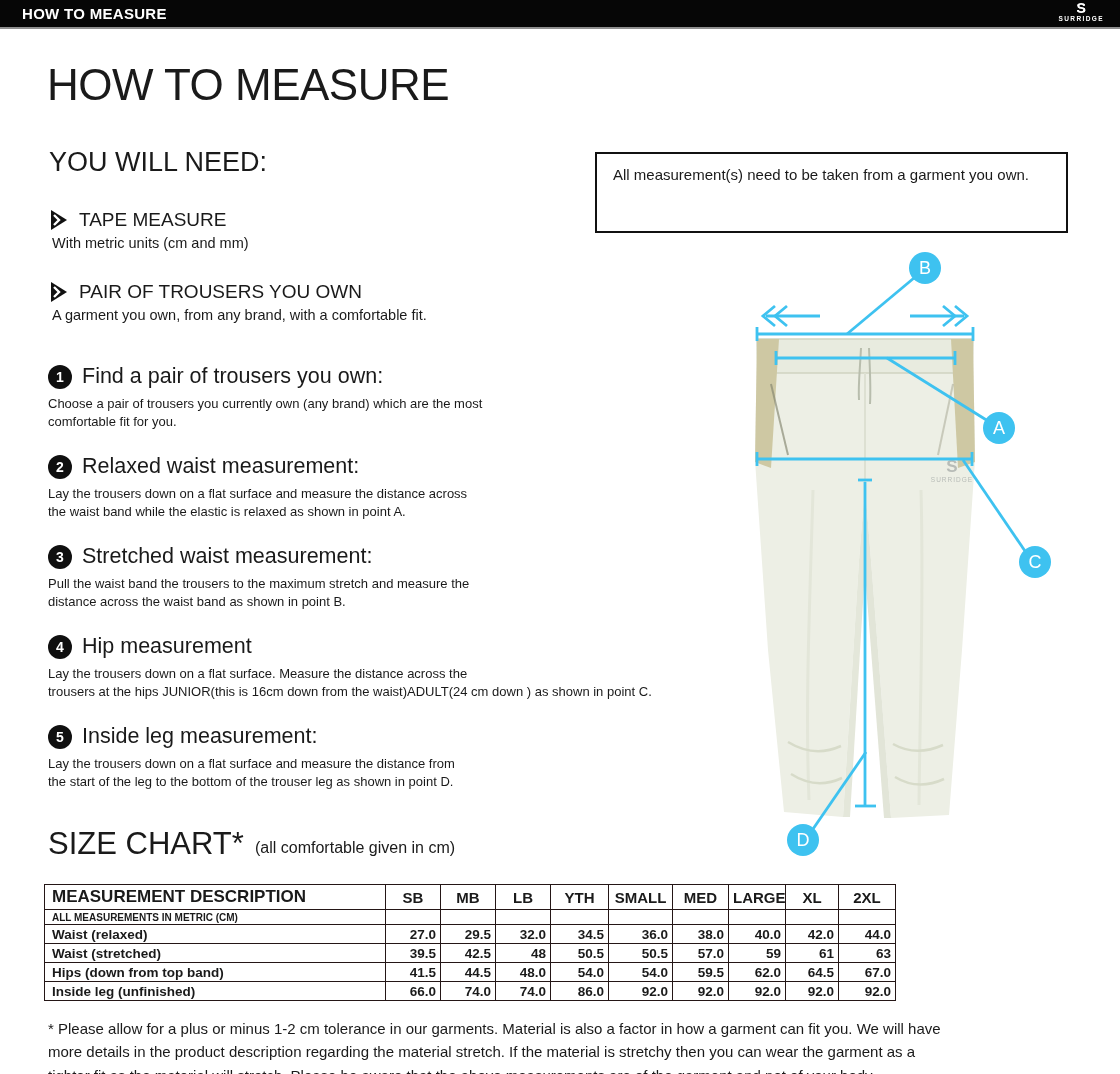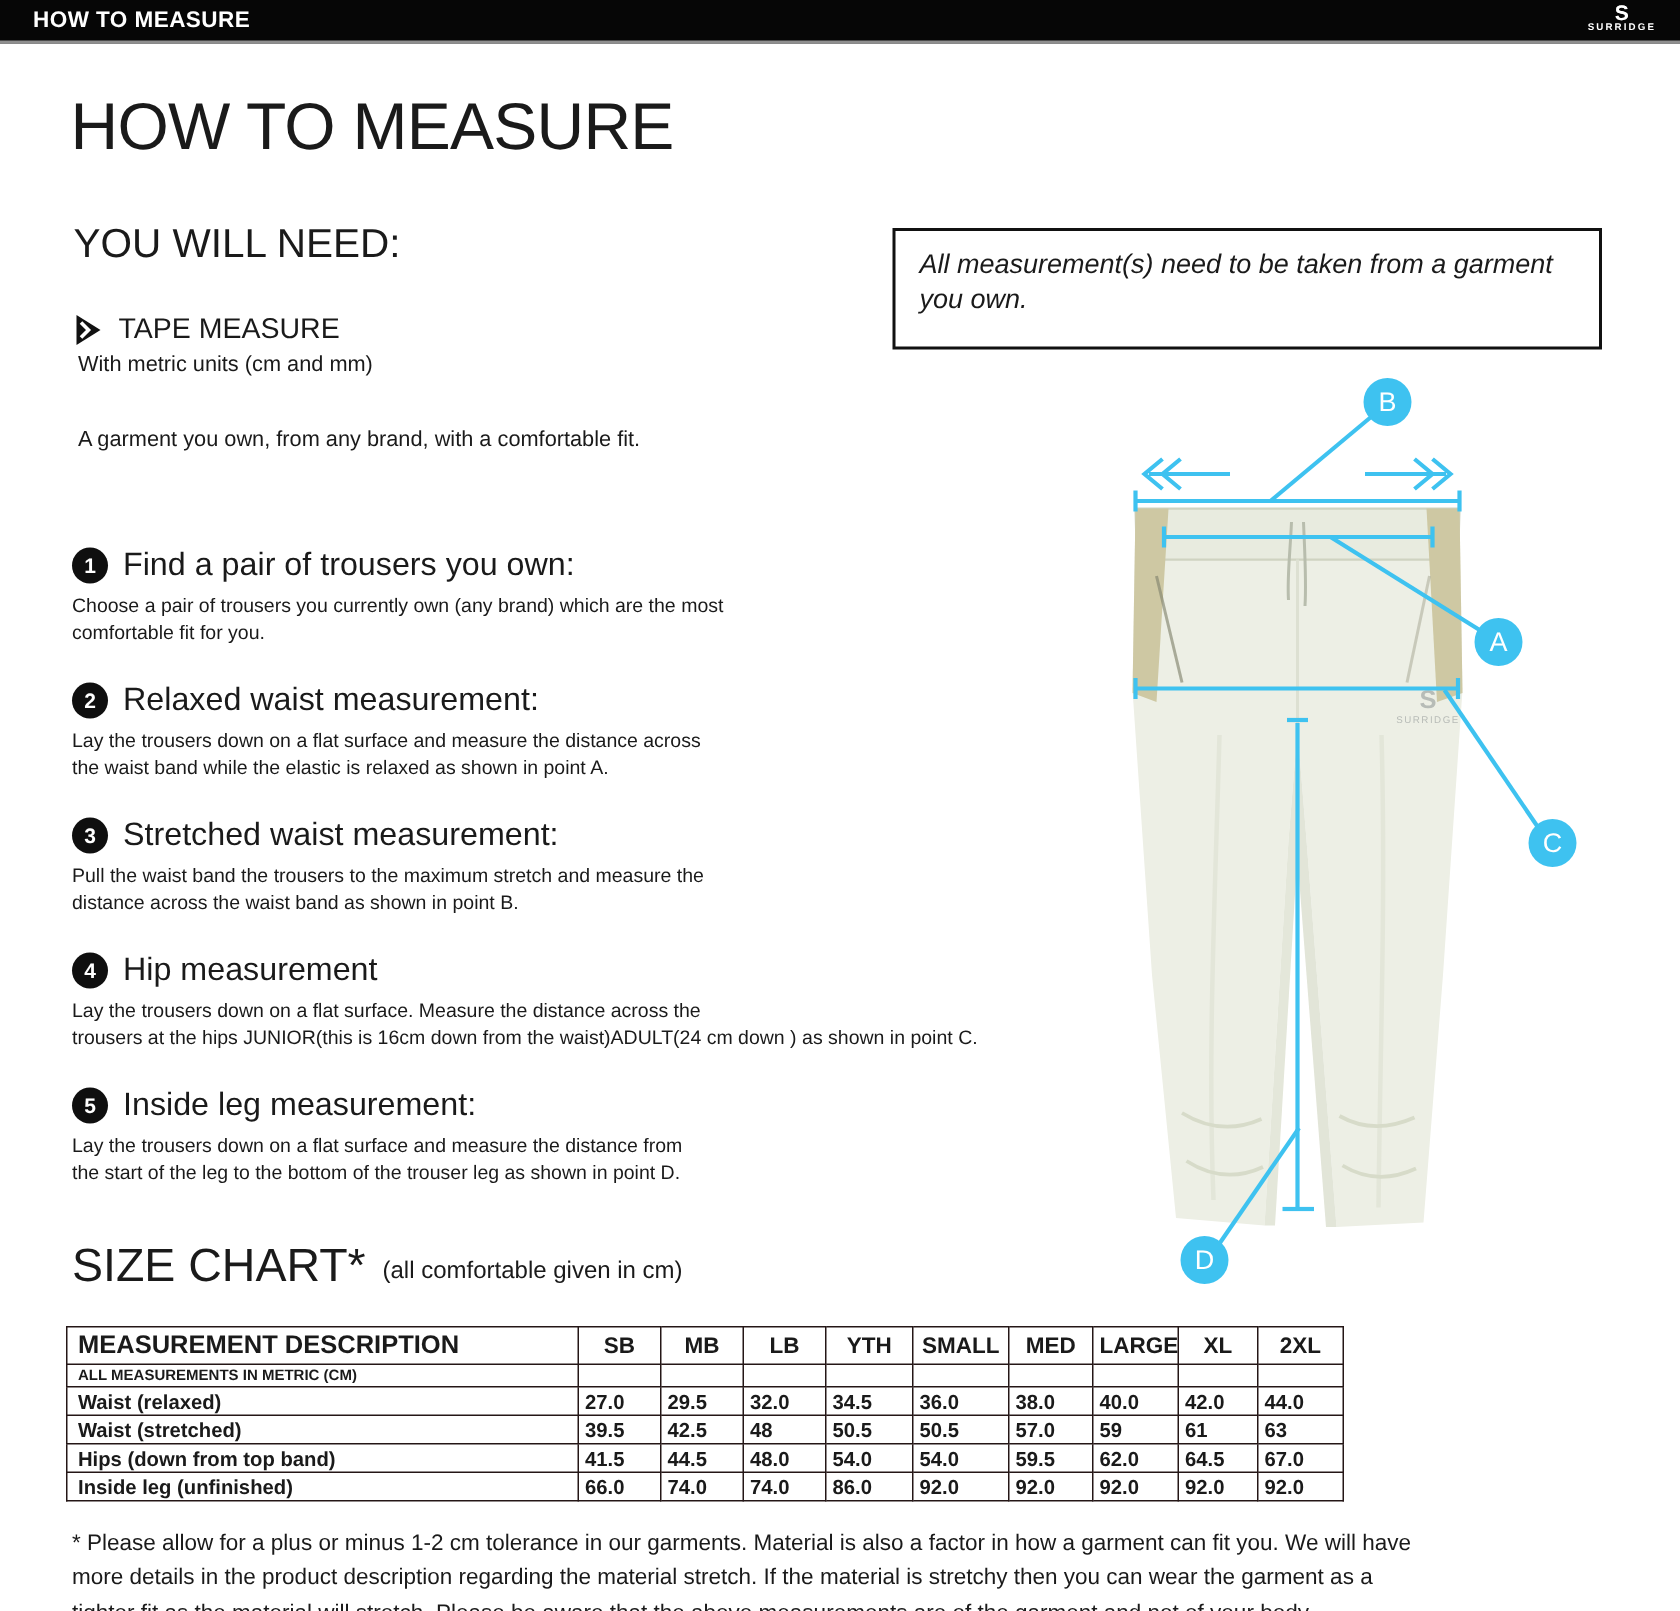--- a/index.html
+++ b/index.html
@@ -20,36 +20,36 @@
   .page-title{position:absolute;left:47px;top:60px;font-size:44px;font-weight:400;letter-spacing:-.5px;}
   .need-heading{position:absolute;left:49px;top:147px;font-size:27px;font-weight:400;}
   
   .need-item{position:absolute;left:49px;}
   .need-item .row{display:flex;align-items:flex-start;gap:10px;}
   .need-title{font-size:19px;font-weight:400;}
   .need-sub{font-size:14.5px;margin-top:4px;margin-left:3px;}
   .tri-icon{width:20px;height:22px;flex:0 0 auto;}
   
   .notice{position:absolute;left:595px;top:152px;width:473px;height:81px;border:2px solid #111;
-    box-sizing:border-box;padding:11px 16px;font-size:18px;line-height:1.3;font-style:italic;}
+    box-sizing:border-box;padding:11px 16px;font-size:15px;line-height:1.3;}
   
   .step{position:absolute;left:48px;width:690px;}
   .step-head{display:flex;align-items:center;gap:10px;}
   .step-num{width:24px;height:24px;border-radius:50%;background:#0f0f0f;color:#fff;
     font-size:14px;font-weight:bold;display:flex;align-items:center;justify-content:center;flex:0 0 auto;}
   .step-title{font-size:21.5px;font-weight:400;}
   .step-body{margin-top:6px;font-size:13px;line-height:1.42;white-space:pre-line;}
   
   .chart-heading{position:absolute;left:48px;top:826px;font-size:31px;font-weight:400;}
   .chart-note{position:absolute;left:255px;top:839px;font-size:16px;}
   table.size-chart{position:absolute;left:44px;top:884px;border-collapse:collapse;table-layout:fixed;width:851px;border-radius:31px;}
   table.size-chart th,table.size-chart td{border:1.6px solid #241616;padding:0 4px;box-sizing:border-box;}
   table.size-chart th{height:25px;font-size:15px;font-weight:bold;text-align:center;}
   table.size-chart th.desc{font-size:17px;text-align:left;padding-left:7px;}
-  table.size-chart td{height:19px;font-size:13.5px;font-weight:bold;text-align:left;}
+  table.size-chart td{height:19px;font-size:13.5px;font-weight:bold;text-align:right;}
   table.size-chart td.desc{text-align:left;padding-left:7px;}
   table.size-chart tr.metric td{height:15px;font-size:10px;}
   
   .footnote{position:absolute;left:48px;top:1017px;width:1045px;font-size:15px;line-height:1.55;white-space:pre-line;}
   
   .diagram{position:absolute;left:690px;top:230px;width:430px;height:640px;}
 </style>
 </head>
 <body>
 
@@ -70,20 +70,27 @@
     <svg class="tri-icon" viewBox="0 0 20 22">
       <path d="M2,1 L18,11 L2,21 Z" fill="#111"></path>
       <path d="M5,6 L10,11 L5,16" stroke="#fff" stroke-width="2.4" fill="none"></path>
     </svg>
     <span class="need-title">TAPE MEASURE</span>
   </div>
   <div class="need-sub">With metric units (cm and mm)</div>
 </div>
 
 <div class="need-item" style="top:281px;">
+  <div class="row">
+    <svg class="tri-icon" viewBox="0 0 20 22">
+      <path d="M2,1 L18,11 L2,21 Z" fill="#111"></path>
+      <path d="M5,6 L10,11 L5,16" stroke="#fff" stroke-width="2.4" fill="none"></path>
+    </svg>
+    <span class="need-title">PAIR OF TROUSERS YOU OWN</span>
+  </div>
   <div class="need-sub">A garment you own, from any brand, with a comfortable fit.</div>
 </div>
 
 <div class="notice">
   <span>All measurement(s) need to be taken from a garment you own.</span>
 </div>
 
 <div class="step" style="top:364px;">
   <div class="step-head">
     <span class="step-num">1</span>

